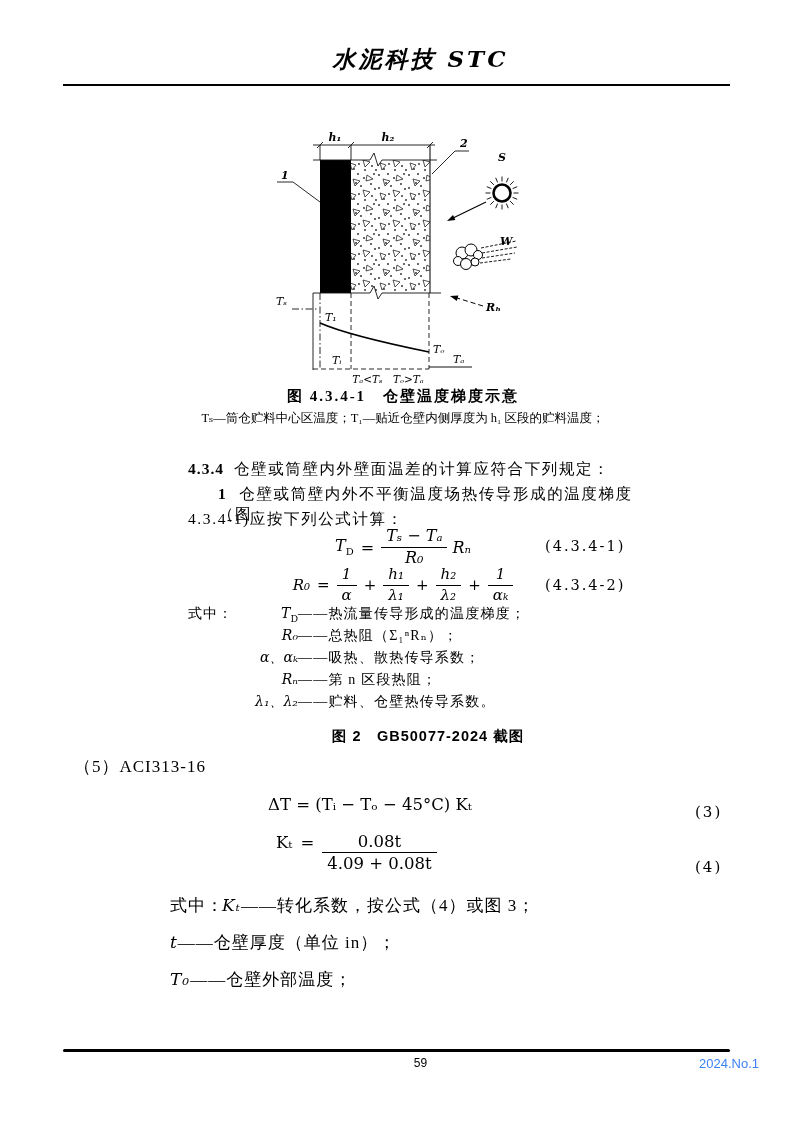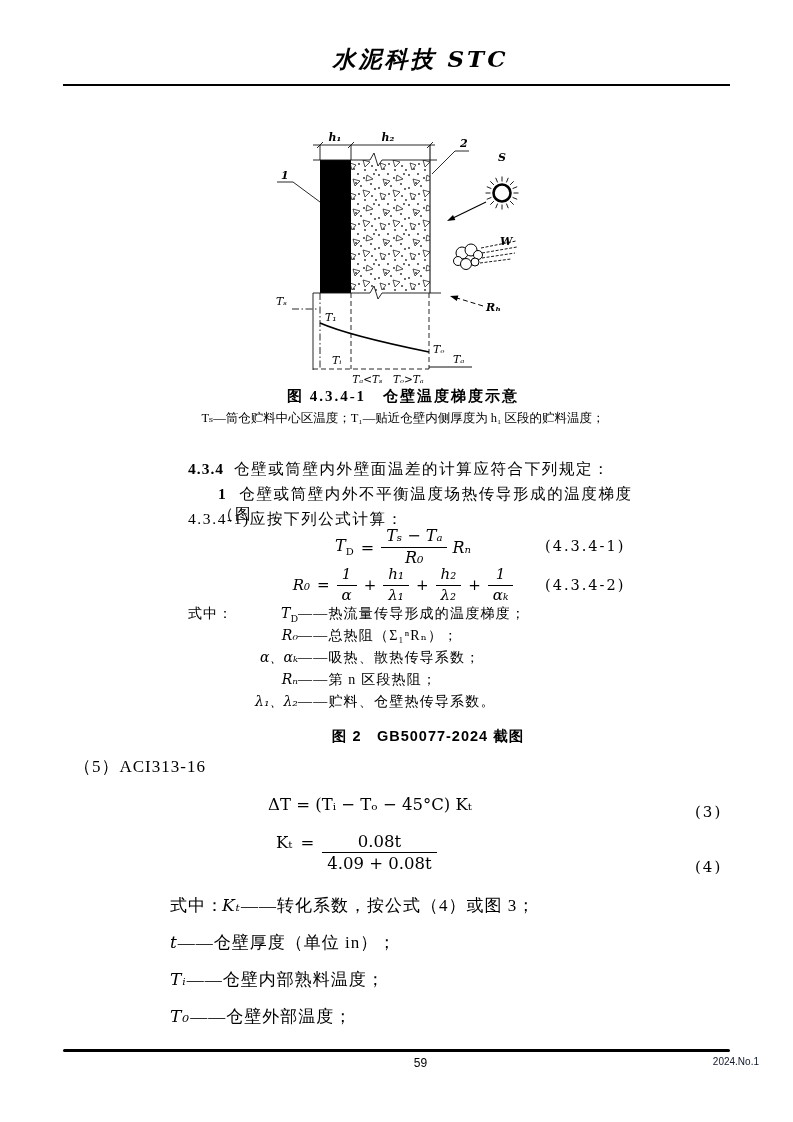--- a/index.html
+++ b/index.html
@@ -67,21 +67,21 @@
   .aci-heading { left:74px; top:755px; font-size:17px; letter-spacing:1px; color:#000; }
   .aci-formula { font-family:"DejaVu Serif",serif; font-size:16.5px; color:#000; display:flex; align-items:flex-start; gap:6px; }
   .aci-defs { left:170px; top:894px; width:520px; font-size:17px; color:#000; }
   .aci-def-row { height:22px; line-height:22px; margin-bottom:15px; white-space:nowrap; letter-spacing:1px; }
   .aci-prefix { display:inline-block; width:52px; }
   .aci-sym { font-family:"DejaVu Serif",serif; font-style:italic; }
 
   
   .footer-rule { left:63px; top:1049px; width:667px; height:3px; background:#000; border-radius:2px; }
   .footer-page { left:0; right:0; top:1056px; text-align:center; font-family:"Liberation Sans",sans-serif; font-size:12px; color:#000; }
-  .footer-issue { right:82px; top:1056px; font-family:"Liberation Sans",sans-serif; font-size:10px; color:#0f172a; }
+  .footer-issue { right:82px; top:1056px; font-family:"Liberation Sans",sans-serif; font-size:13px; color:#3b82f6; }
 </style>
 </head>
 <body>
 
 <div class="page">
 
   <div class="abs journal-title">水泥科技 STC</div>
   <div class="abs header-rule"></div>
 
   <svg class="abs" style="left:257px;top:112px" width="300" height="276" viewBox="0 0 300 276">
@@ -293,23 +293,20 @@
   <div class="abs eq-label" style="left:695px;top:858px;font-size:15px">(4)</div>
 
   <div class="abs aci-defs">
     <div class="aci-def-row">
       <span class="aci-prefix">式中：</span><span class="aci-sym">Kₜ</span><span>——转化系数，按公式（4）或图 3；</span>
     </div>
     <div class="aci-def-row pad">
       <span class="aci-sym">t</span><span>——仓壁厚度（单位 in）；</span>
     </div>
     <div class="aci-def-row pad">
-      <span class="aci-sym">Tᵢ</span><span>——仓壁内部熟料温度；</span>
-    </div>
-    <div class="aci-def-row pad">
       <span class="aci-sym">T₀</span><span>——仓壁外部温度；</span>
     </div>
   </div>
 
   <div class="abs footer-rule"></div>
   <div class="abs footer-page">59</div>
   <div class="abs footer-issue">2024.No.1</div>
 
 </div>
 

